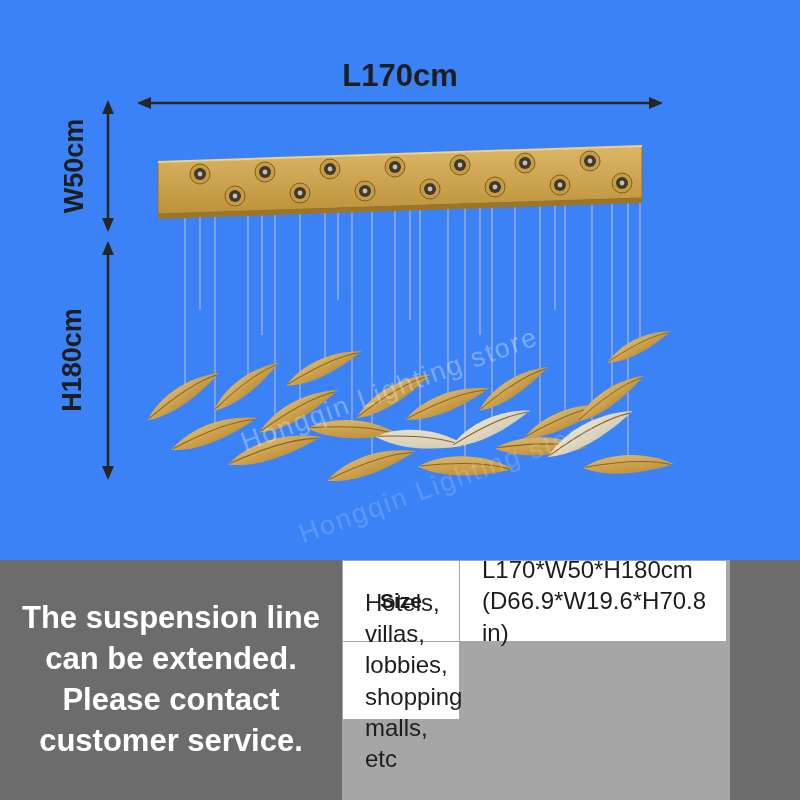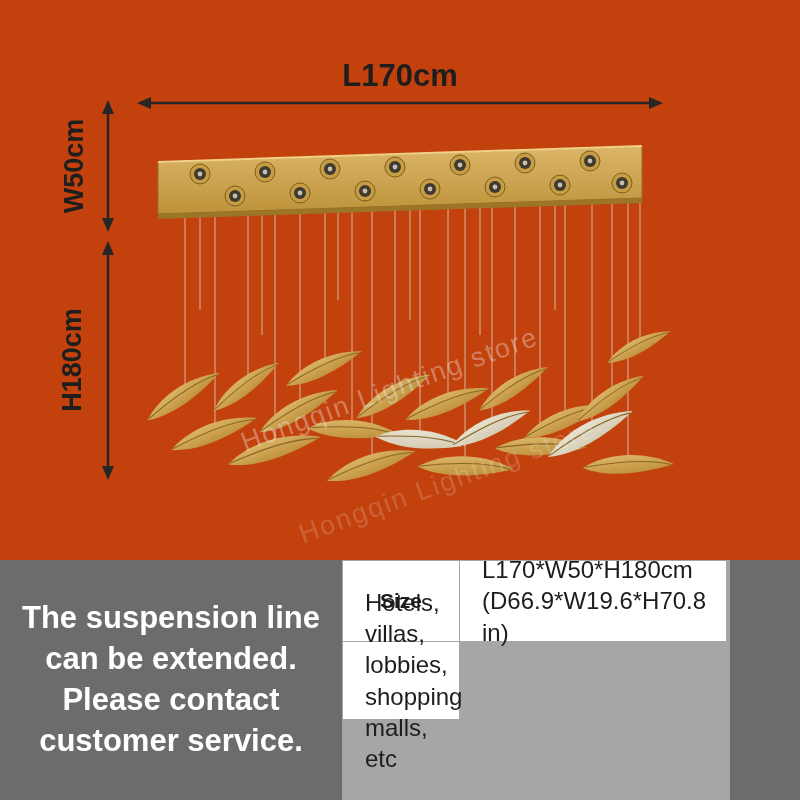--- a/index.html
+++ b/index.html
@@ -1,18 +1,18 @@
 <!DOCTYPE html>
 <html><head>
 <meta charset="utf-8">
 <style>
   html,body{margin:0;padding:0;background:#555;}
   .stage{
     position:relative;width:800px;height:800px;overflow:hidden;
-    background:#c2410c;font-family:"Liberation Sans",sans-serif;
+    background:#3b82f6;font-family:"Liberation Sans",sans-serif;
   }
   .illus{position:absolute;left:0;top:0;}
   .dim-label{position:absolute;color:#1e1e1e;font-weight:bold;white-space:nowrap;}
   #len-label{top:58px;left:0;width:800px;text-align:center;font-size:31px;}
   #w-label{left:74px;top:166px;font-size:27px;transform:translate(-50%,-50%) rotate(-90deg);}
   #h-label{left:72px;top:360px;font-size:27px;transform:translate(-50%,-50%) rotate(-90deg);}
   .watermark{
     position:absolute;color:rgba(240,240,240,0.35);font-size:27px;letter-spacing:2px;
     white-space:nowrap;transform-origin:left center;pointer-events:none;
   }

